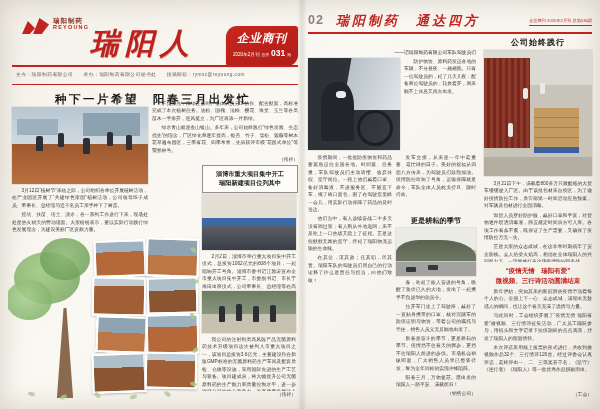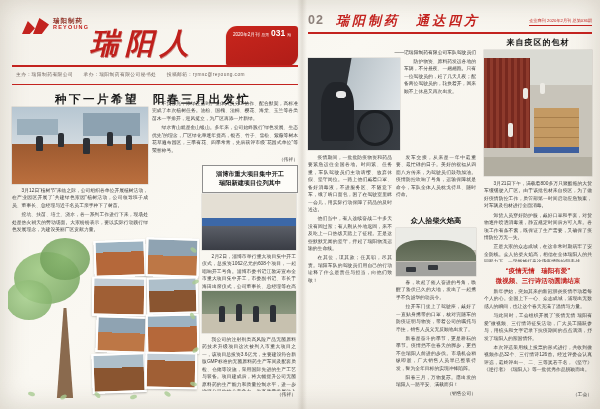--- a/index.html
+++ b/index.html
@@ -122,20 +122,21 @@
       <span class="lm2"></span>
     </div>
     <div class="abs logo-text">
       <span class="logo-cn">瑞阳制药</span>
       <span class="logo-en">REYOUNG</span>
     </div>
 
     <div class="abs masthead-title">瑞阳人</div>
 
     <div class="abs issue-badge">
+      <div class="badge-l1">企业商刊</div>
       <div class="badge-l2">
         <span class="badge-date">2020年2月刊</span>
         <span class="badge-pre">总第</span>
         <span class="badge-no">031</span>
         <span class="badge-suf">期</span>
       </div>
     </div>
 
     <div class="abs rule-red-thick"></div>
     <div class="abs info-line">主办：瑞阳制药有限公司　　承办：瑞阳制药有限公司秘书处　　投稿邮箱：rymsc@reyoung.com</div>
@@ -250,39 +251,39 @@
     <div class="abs bodytext" style="left:4px;top:146px;width:84px;height:246px;">
       <p>疫情期间，一批批防疫物资和药品要紧急运往全国各地。时间紧、任务重，车队驾驶员们主动请缨、放弃休假、坚守岗位。一路上他们戴着口罩、备好消毒液，不进服务区、不随意下车，饿了啃口面包，困了在驾驶室里眯一会儿，用实际行动保障了药品的及时送达。</p>
       <p>他们当中，有人连续奋战二十多天没有回过家；有人刚从外地返回，来不及吃上一口热饭又踏上了征程。正是这些默默无闻的坚守，撑起了瑞阳物流运输的生命线。</p>
       <p>在其位，谋其政；任其职，尽其责。瑞阳车队的驾驶员们用自己的行动诠释了什么是责任与担当，向他们致敬！</p>
     </div>
 
     <div class="abs bodytext" style="left:92px;top:146px;width:80px;height:58px;">
       <p>发车交接，从来是一年中最重要、最忙碌的日子。美好的祝福从四面八方传来，为驾驶员们鼓劲加油。疫情防控吹响了号角，运输保障就是命令，车队全体人员枕戈待旦、随时待命。</p>
     </div>
 
-    <div class="abs h-art" style="left:92px;top:208px;width:80px;font-size:7.2px;">众人拾柴火焰高</div>
+    <div class="abs h-art" style="left:92px;top:208px;width:80px;font-size:7.2px;">更是耕耘的季节</div>
 
     <div class="photo" style="left:92px;top:220px;width:80px;height:48px;">
       <div class="ph-layer rd-sky"></div>
       <div class="ph-layer rd-trees"></div>
       <div class="ph-layer rd-road"></div>
       <span class="rd-car" style="left:12%;bottom:8%;"></span>
       <span class="rd-car" style="left:40%;bottom:12%;"></span>
     </div>
 
     <div class="abs bodytext" style="left:92px;top:271px;width:80px;height:110px;">
       <p>春，吹起了催人奋进的号角，唤醒了蛰伏已久的大地，发出了一起携手不负韶华的动员令。</p>
       <p>拉开车门坐上了驾驶座，戴好了一直贴身携带的口罩，核对完随车的防疫证明与物资，带着公司的嘱托与牵挂，销售人员义无反顾地出发了。</p>
       <p>新春是奋斗的季节，更是耕耘的季节。疫情挡不住春天的脚步，更挡不住瑞阳人前进的步伐。市场机会稍纵即逝，广大销售人员早已整装待发，誓为全年目标的实现冲锋陷阵。</p>
       <p>阳春三月，万物复苏。愿出发的瑞阳人一路平安、满载而归！</p>
     </div>
     <div class="abs byline" style="left:92px;top:382px;width:80px;">（销售公司）</div>
 
-    <div class="abs h-art" style="left:180px;top:29px;width:108px;font-size:8px;letter-spacing:1px;">来自疫区的包材</div>
+    <div class="abs h-art" style="left:180px;top:29px;width:108px;font-size:8px;letter-spacing:1px;">公司始终践行</div>
 
     <div class="photo" style="left:180px;top:42px;width:108px;height:126px;">
       <div class="ph-layer tk-sky"></div>
       <div class="ph-layer tk-box"></div>
       <div class="ph-layer tk-stack"></div>
       <div class="ph-layer tk-pallet"></div>
       <div class="ph-layer tk-ground"></div>
       <span class="wf" style="left:36%;top:30%;"></span>
       <span class="wf" style="left:52%;top:26%;"></span>
       <span class="wf" style="left:22%;top:58%;height:14px;"></span>

